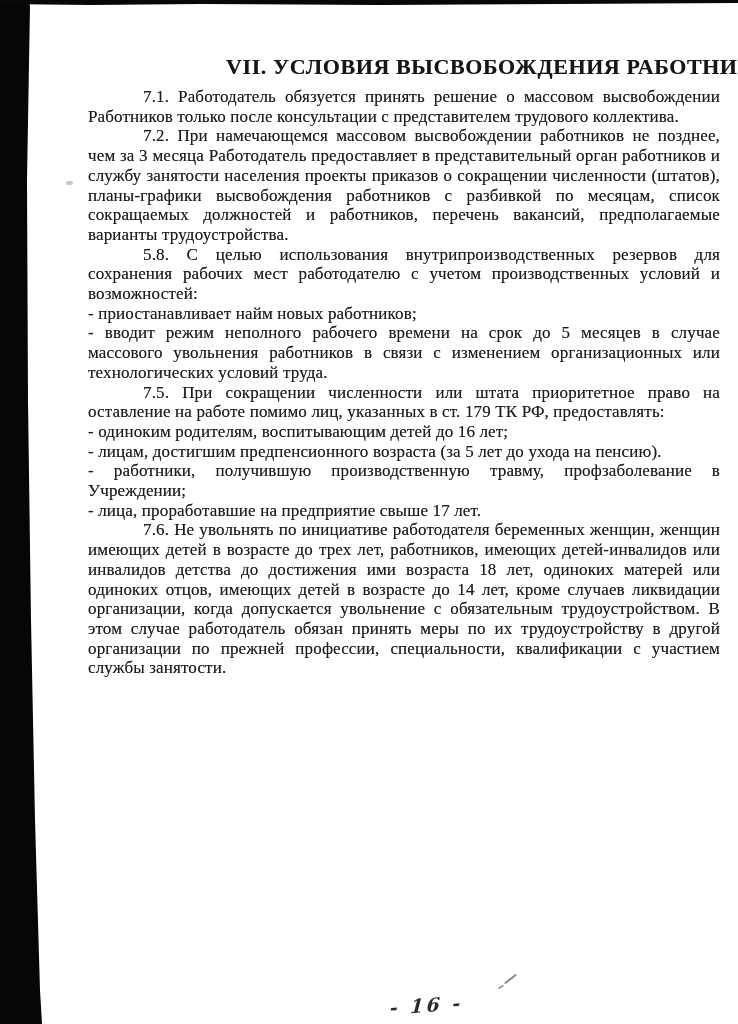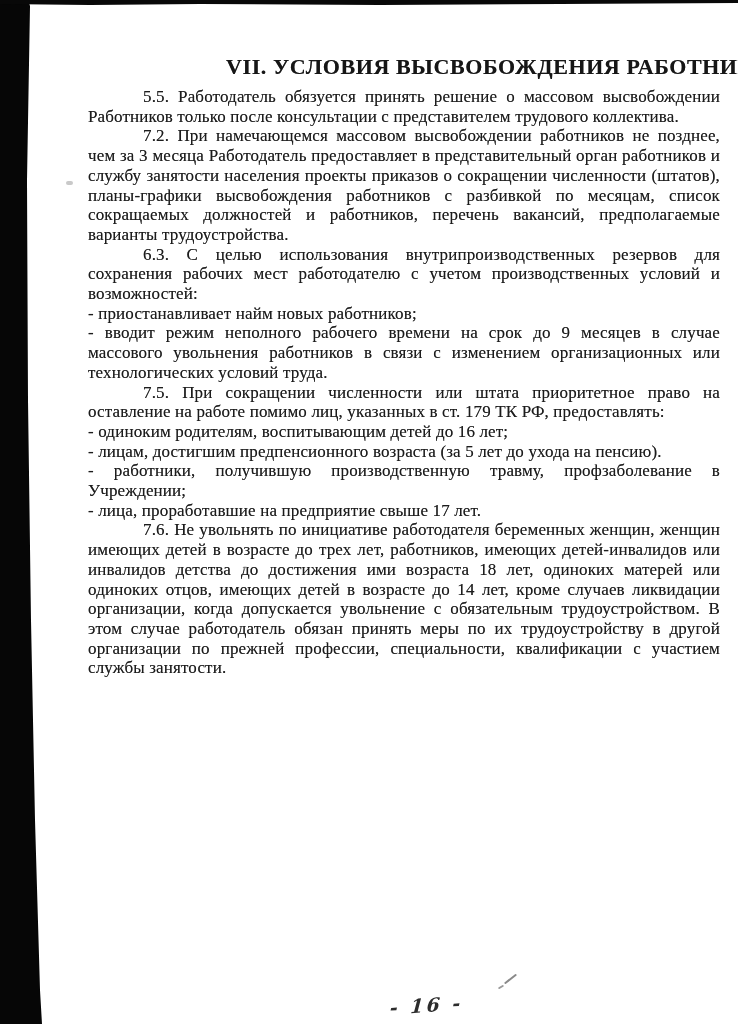--- a/index.html
+++ b/index.html
@@ -117,25 +117,25 @@
 </head>
 <body>
 
 <div>
   <div class="scan-left"></div>
   <div class="scan-top"></div>
 
   <div class="content">
     <div class="title">VII.  УСЛОВИЯ ВЫСВОБОЖДЕНИЯ РАБОТНИКОВ</div>
     <div class="body">
-        <p class="para indented">5.5. Работодатель обязуется принять решение о массовом высвобождении Работников только после консультации с представителем трудового коллектива.</p>
+        <p class="para indented">7.1. Работодатель обязуется принять решение о массовом высвобождении Работников только после консультации с представителем трудового коллектива.</p>
         <p class="para indented">7.2. При намечающемся массовом высвобождении работников не позднее, чем за 3 месяца Работодатель предоставляет в представительный орган работников и службу занятости населения проекты приказов о сокращении численности (штатов), планы-графики высвобождения работников с разбивкой по месяцам, список сокращаемых должностей и работников, перечень вакансий, предполагаемые варианты трудоустройства.</p>
-        <p class="para indented">6.3. С целью использования внутрипроизводственных резервов для сохранения рабочих мест работодателю с учетом производственных условий и возможностей:</p>
+        <p class="para indented">5.8. С целью использования внутрипроизводственных резервов для сохранения рабочих мест работодателю с учетом производственных условий и возможностей:</p>
         <p class="para flush">- приостанавливает найм новых работников;</p>
-        <p class="para flush">- вводит режим неполного рабочего времени на срок до 9 месяцев в случае массового увольнения работников в связи с изменением организационных или технологических условий труда.</p>
+        <p class="para flush">- вводит режим неполного рабочего времени на срок до 5 месяцев в случае массового увольнения работников в связи с изменением организационных или технологических условий труда.</p>
         <p class="para indented">7.5. При сокращении численности или штата приоритетное право на оставление на работе помимо лиц, указанных в ст. 179 ТК РФ, предоставлять:</p>
         <p class="para flush">- одиноким родителям, воспитывающим детей до 16 лет;</p>
         <p class="para flush">- лицам, достигшим предпенсионного возраста (за 5 лет до ухода на пенсию).</p>
         <p class="para flush">- работники, получившую производственную травму, профзаболевание в Учреждении;</p>
         <p class="para flush">- лица, проработавшие на предприятие свыше 17 лет.</p>
         <p class="para indented">7.6. Не увольнять по инициативе работодателя беременных женщин, женщин имеющих детей в возрасте до трех лет, работников, имеющих детей-инвалидов или инвалидов детства до достижения ими возраста 18 лет, одиноких матерей или одиноких отцов, имеющих детей в возрасте до 14 лет, кроме случаев ликвидации организации, когда допускается увольнение с обязательным трудоустройством. В этом случае работодатель обязан принять меры по их трудоустройству в другой организации по прежней профессии, специальности, квалификации с участием службы занятости.</p>
       </div>
   </div>
 
   <div class="speck-a"></div>

